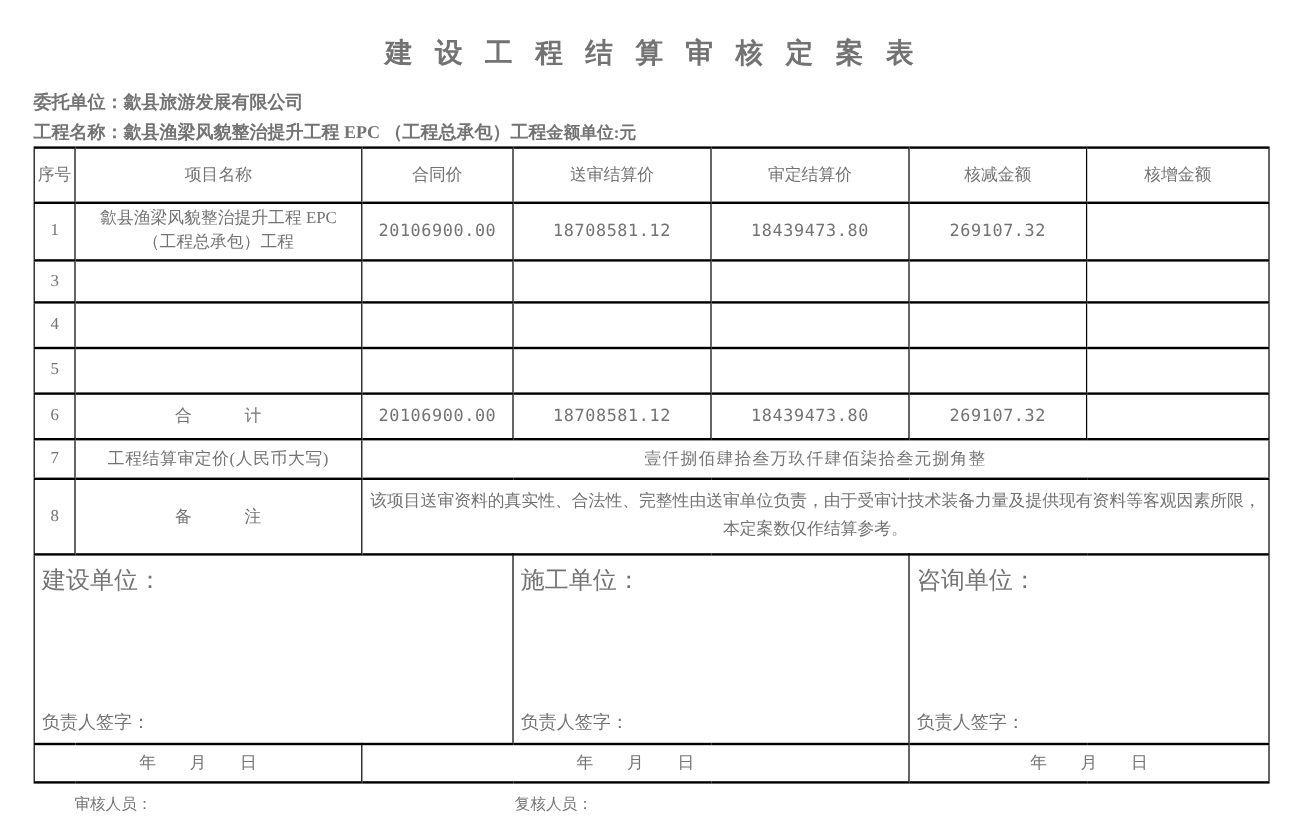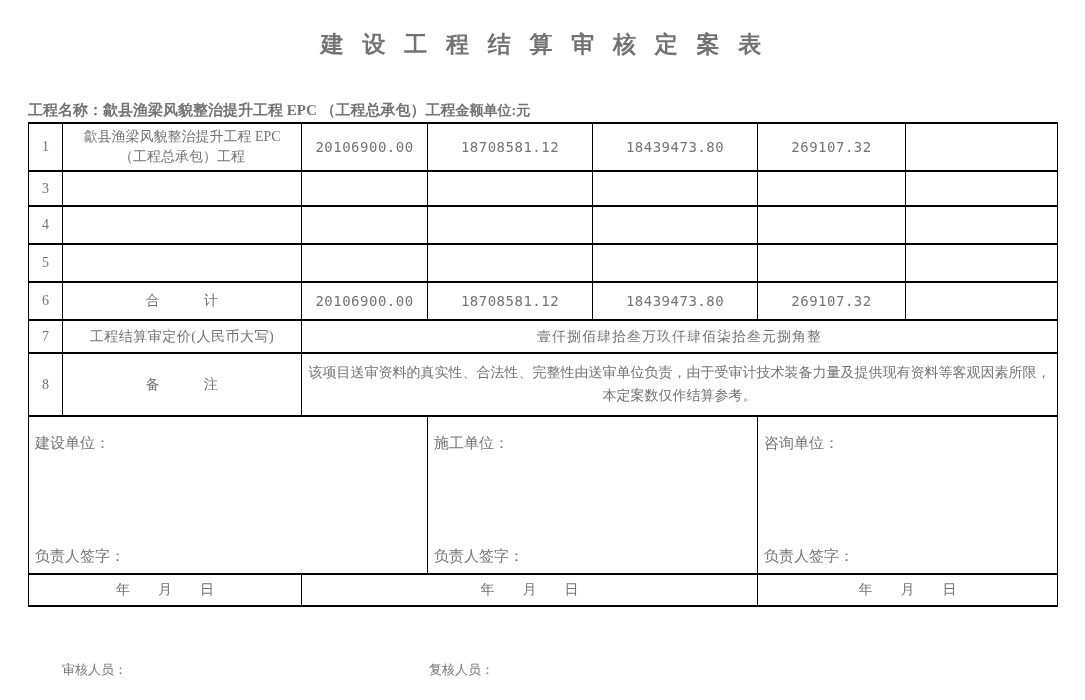--- a/index.html
+++ b/index.html
@@ -18,55 +18,65 @@
                 font-size:14px;text-align:center;vertical-align:middle;padding:0;overflow:hidden;}
   td.blb{border-left-width:3px;}           
   td.hdr{font-size:15px;}
   td.seq{font-size:13px;}
   td.name{text-align:left;padding-left:4px;line-height:1.4;}
   td.num{font-family:"DejaVu Sans Mono",monospace;font-size:13.5px;letter-spacing:0.5px;}
   td.rlabel{font-size:14px;letter-spacing:0.5px;}
   td.caps{font-size:15px;letter-spacing:1px;}
   td.note-text{text-align:left;padding:4px 10px;font-size:14px;line-height:1.6;}
   td.sig{position:relative;text-align:left;}
-  .sig-unit{position:absolute;top:17px;left:6px;font-size:15px;}
+  .sig-unit{position:absolute;top:7px;left:6px;font-size:20px;}
   .sig-signer{position:absolute;bottom:7px;left:6px;font-size:15px;}
   td.date{text-align:right;font-size:15px;}
   .date-c1{padding-right:10px;}
   .date-c2{padding-right:96px;}
   .date-c3{padding-right:12px;}
   .footer-row{position:absolute;top:661px;left:0;width:100%;height:26px;font-size:13px;}
   .footer-row span{position:absolute;top:0;}
   .fp1{left:62px;} .fp2{left:429px;} .fp3{left:820px;margin-top:41px;}
 </style>
 </head>
 <body>
 
 <div class="page">
 
   <div class="title">建 设 工 程 结 算 审 核 定 案 表</div>
 
+  <div class="info-line1">委托单位：歙县旅游发展有限公司</div>
 
   <div class="info-line2">
     <span class="project-name">工程名称：歙县渔梁风貌整治提升工程 EPC （工程总承包）工程</span>
     <span class="amount-unit">金额单位:元</span>
   </div>
 
   <table class="main">
     <colgroup>
       <col style="width:34px">
         <col style="width:239px">
         <col style="width:126px">
       <col style="width:165px">
         <col style="width:165px">
         <col style="width:148px">
         <col style="width:152px">
     </colgroup>
 
     <tbody>
+        <tr style="height:46px">
+      <td class="hdr">序号</td>
+      <td class="hdr">项目名称</td>
+      <td class="hdr">合同价</td>
+      <td class="hdr blb">送审结算价</td>
+      <td class="hdr">审定结算价</td>
+      <td class="hdr">核减金额</td>
+      <td class="hdr blb">核增金额</td>
+    </tr>
 
     <tr style="height:48px">
       <td class="seq">1</td>
       <td class="name">
         <div>歙县渔梁风貌整治提升工程 EPC</div>
         <div>（工程总承包）工程</div>
       </td>
       <td class="num">20106900.00</td>
       <td class="num blb">18708581.12</td>
       <td class="num">18439473.80</td>

